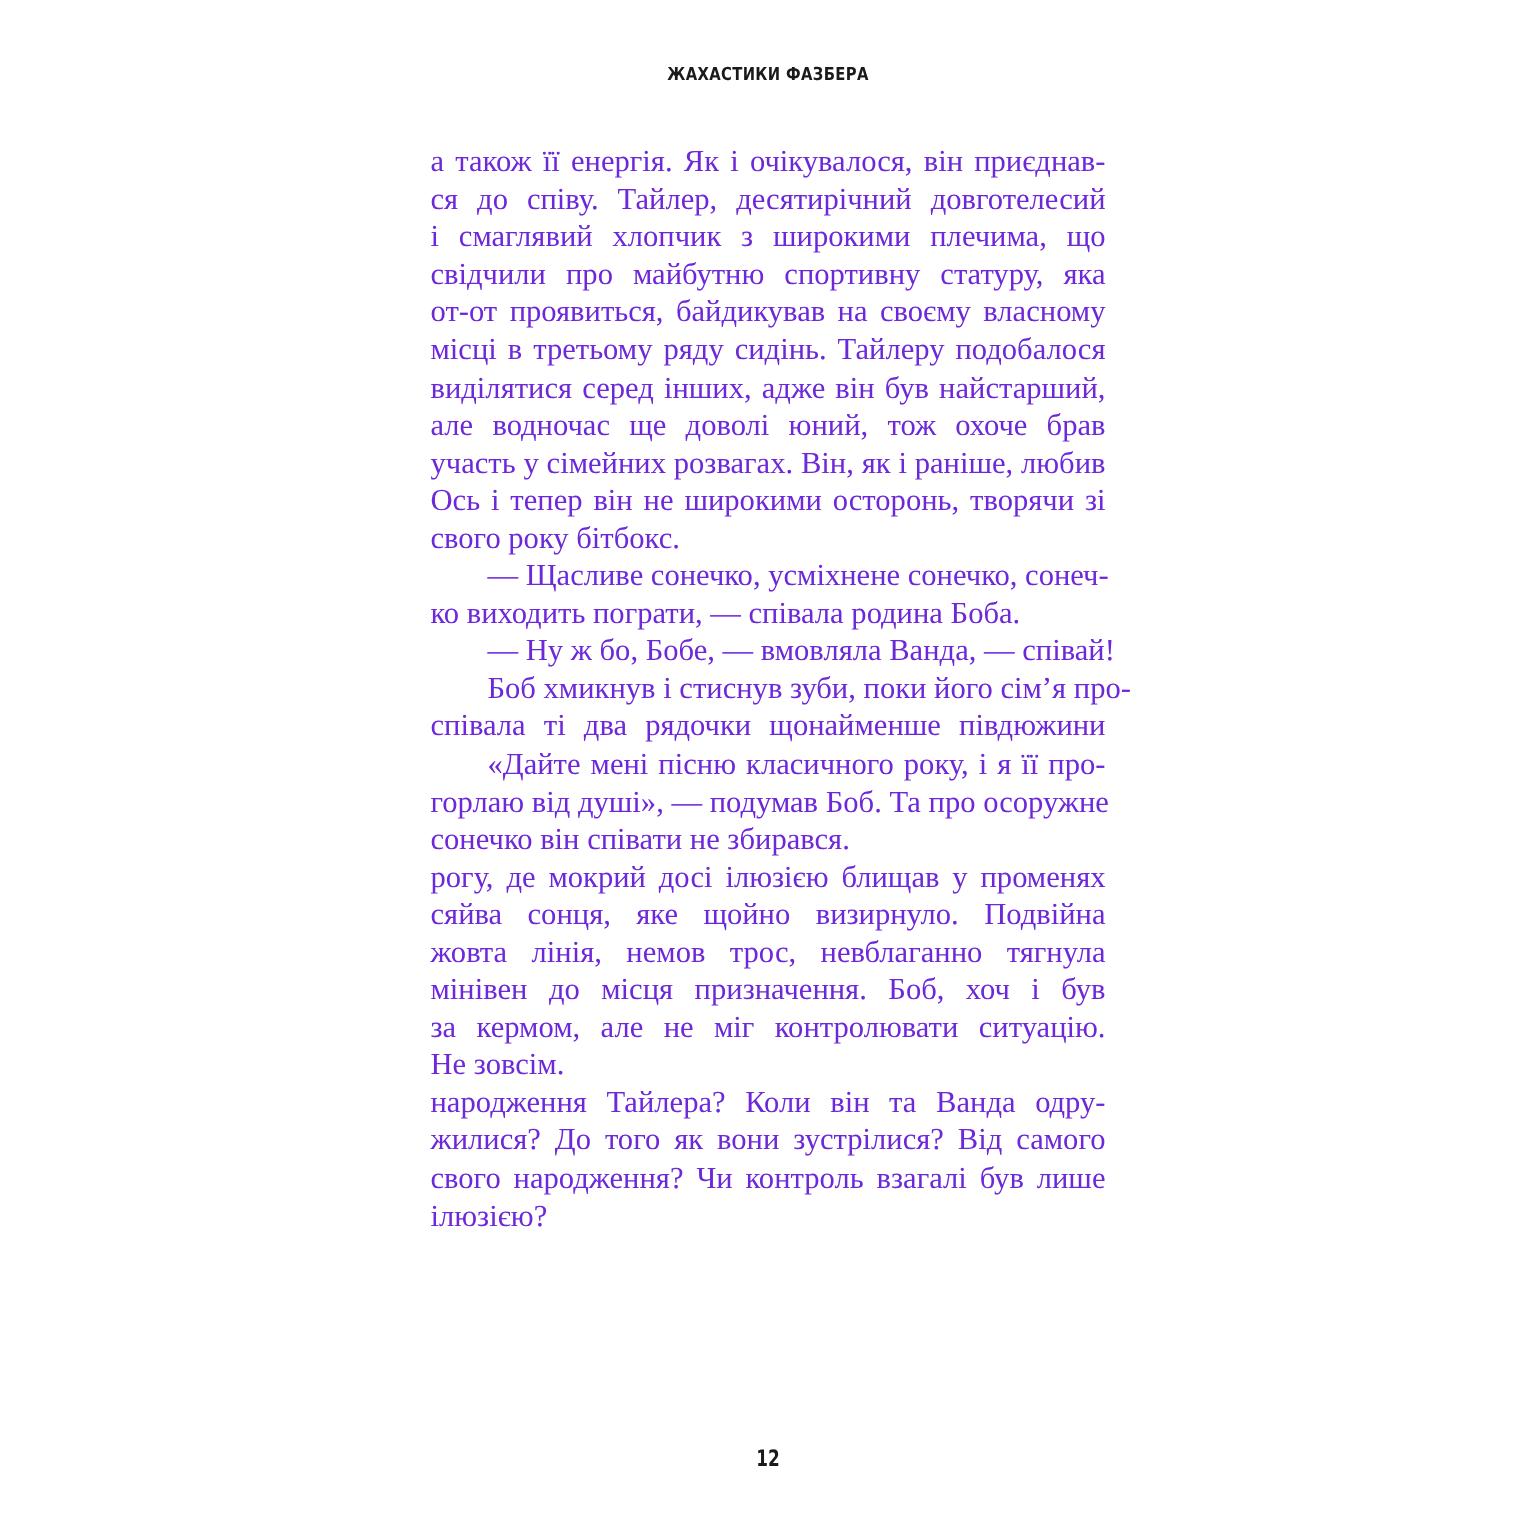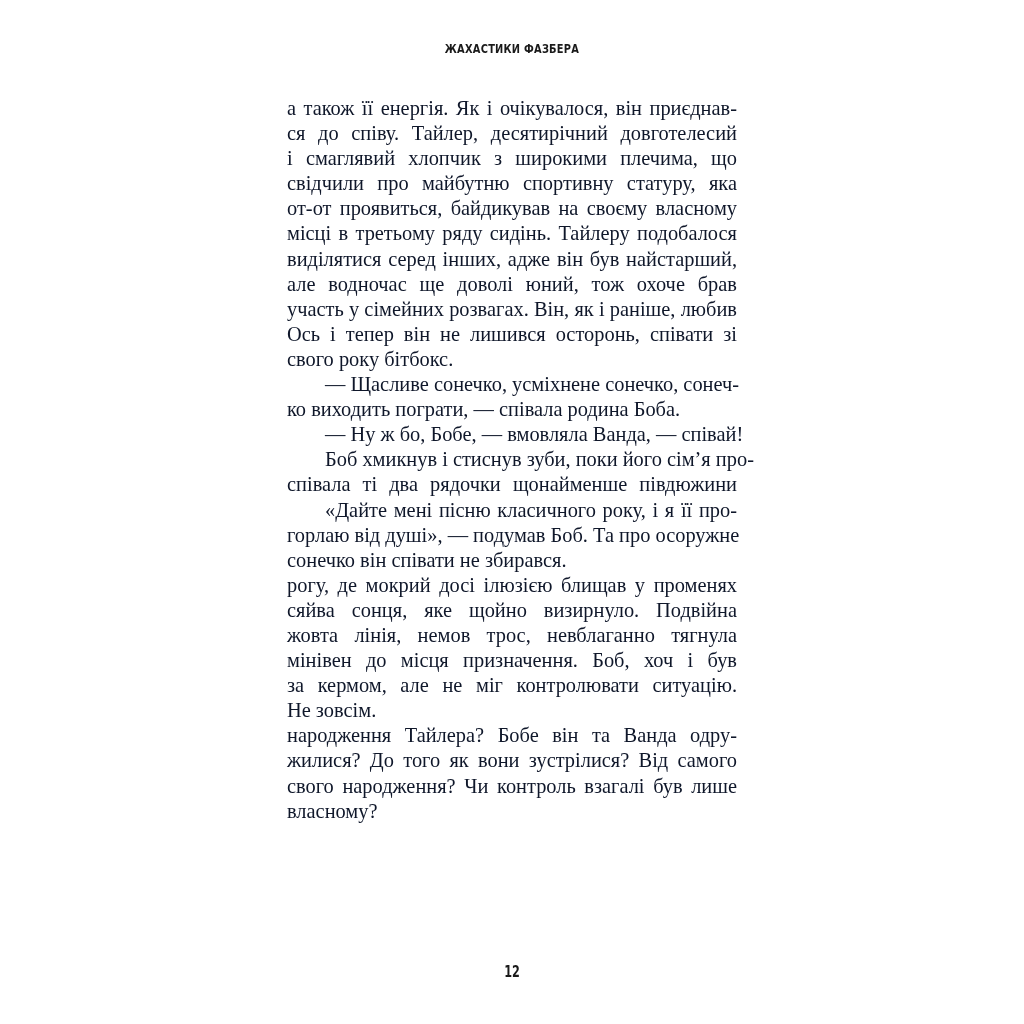--- a/index.html
+++ b/index.html
@@ -28,21 +28,21 @@
       transform-origin: 50% 50%;
     }
     .text-block {
       position: absolute;
       top: 96px;
       left: 287px;
       width: 450px;
       font-family: "Liberation Serif", "DejaVu Serif", serif;
       font-size: 20.4px;
       line-height: 25.1px;
-      color: #0f172a;
+      color: #6d28d9;
     }
     .line {
       display: block;
       white-space: nowrap;
       text-align: justify;
       text-align-last: justify;
       height: 25.1px;
     }
     .line.last {
       text-align-last: left;
@@ -71,35 +71,35 @@
 <div class="text-block" id="text-block">
     <span class="line">а також її енергія. Як і очікувалося, він приєднав-</span>
     <span class="line">ся до співу. Тайлер, десятирічний довготелесий</span>
     <span class="line">і смаглявий хлопчик з широкими плечима, що</span>
     <span class="line">свідчили про майбутню спортивну статуру, яка</span>
     <span class="line">от-от проявиться, байдикував на своєму власному</span>
     <span class="line">місці в третьому ряду сидінь. Тайлеру подобалося</span>
     <span class="line">виділятися серед інших, адже він був найстарший,</span>
     <span class="line">але водночас ще доволі юний, тож охоче брав</span>
     <span class="line">участь у сімейних розвагах. Він, як і раніше, любив</span>
-    <span class="line">Ось і тепер він не лишився осторонь, співати зі</span>
+    <span class="line">Ось і тепер він не широкими осторонь, творячи зі</span>
     <span class="line last">свого року бітбокс.</span>
     <span class="line indent">— Щасливе сонечко, усміхнене сонечко, сонеч-</span>
     <span class="line last">ко виходить пограти, — співала родина Боба.</span>
     <span class="line indent last">— Ну ж бо, Бобе, — вмовляла Ванда, — співай!</span>
     <span class="line indent">Боб хмикнув і стиснув зуби, поки його сім’я про-</span>
     <span class="line">співала ті два рядочки щонайменше півдюжини</span>
     <span class="line indent">«Дайте мені пісню класичного року, і я її про-</span>
     <span class="line">горлаю від душі», — подумав Боб. Та про осоружне</span>
     <span class="line last">сонечко він співати не збирався.</span>
     <span class="line">рогу, де мокрий досі ілюзією блищав у променях</span>
     <span class="line">сяйва сонця, яке щойно визирнуло. Подвійна</span>
     <span class="line">жовта лінія, немов трос, невблаганно тягнула</span>
     <span class="line">мінівен до місця призначення. Боб, хоч і був</span>
     <span class="line">за кермом, але не міг контролювати ситуацію.</span>
     <span class="line last">Не зовсім.</span>
-    <span class="line">народження Тайлера? Бобе він та Ванда одру-</span>
+    <span class="line">народження Тайлера? Коли він та Ванда одру-</span>
     <span class="line">жилися? До того як вони зустрілися? Від самого</span>
     <span class="line">свого народження? Чи контроль взагалі був лише</span>
-    <span class="line last">власному?</span>
+    <span class="line last">ілюзією?</span>
   </div>
 
 <div class="folio">12</div>
 
 </body></html>

